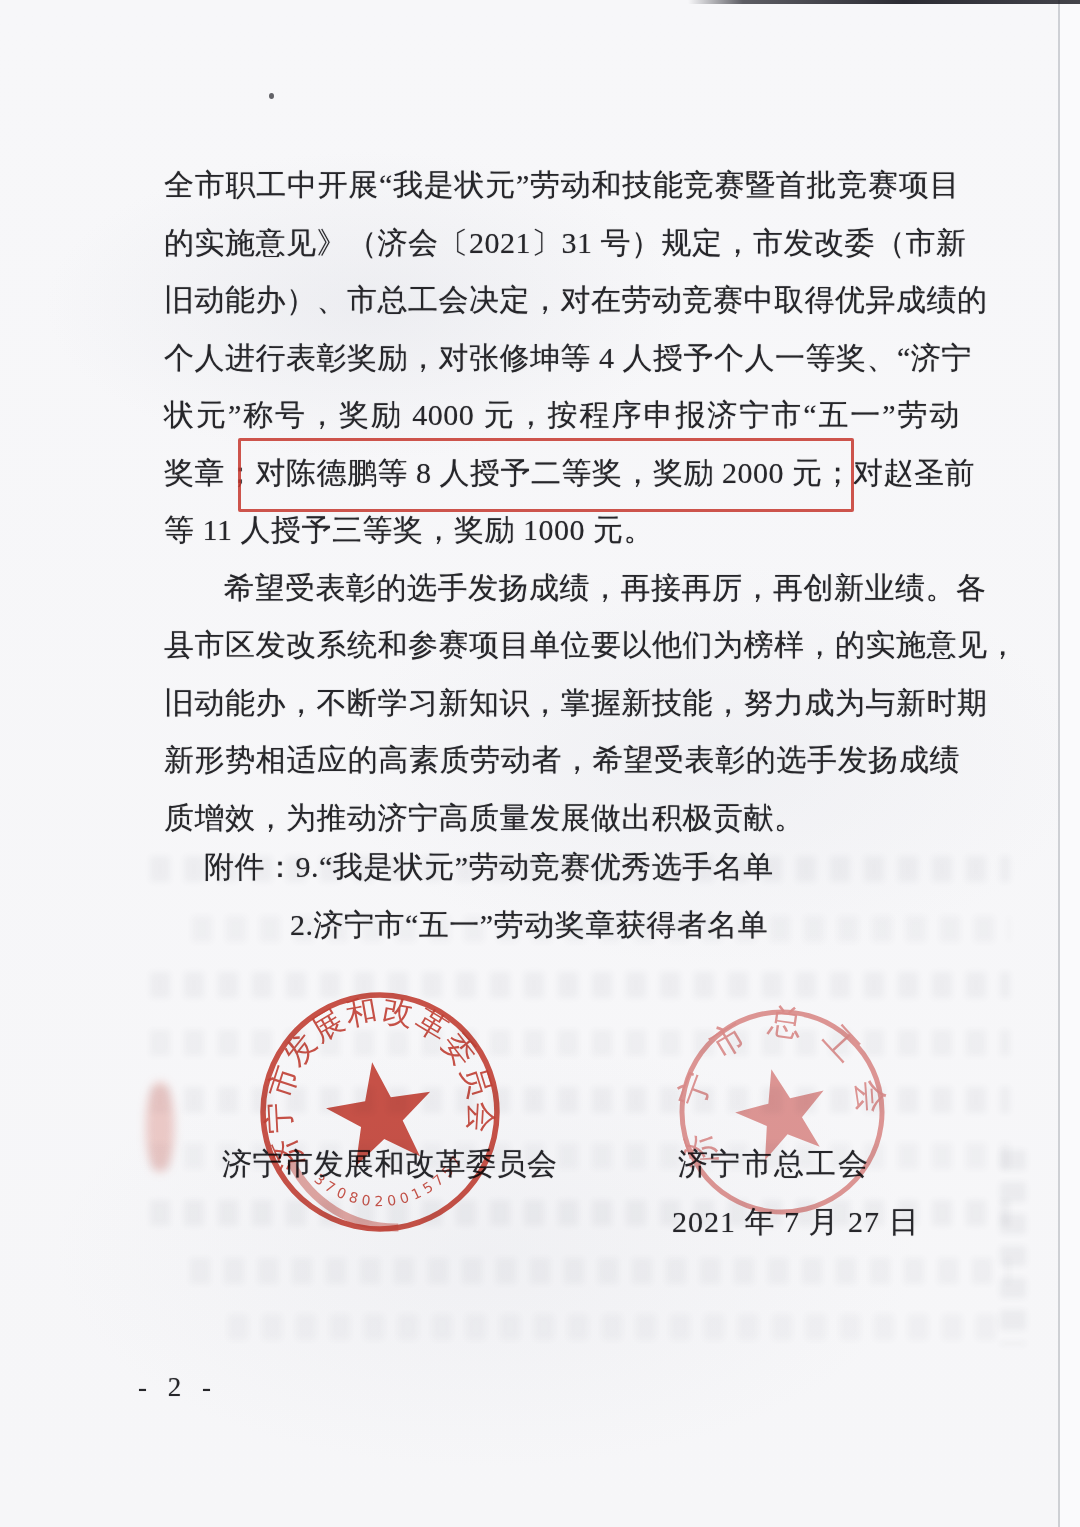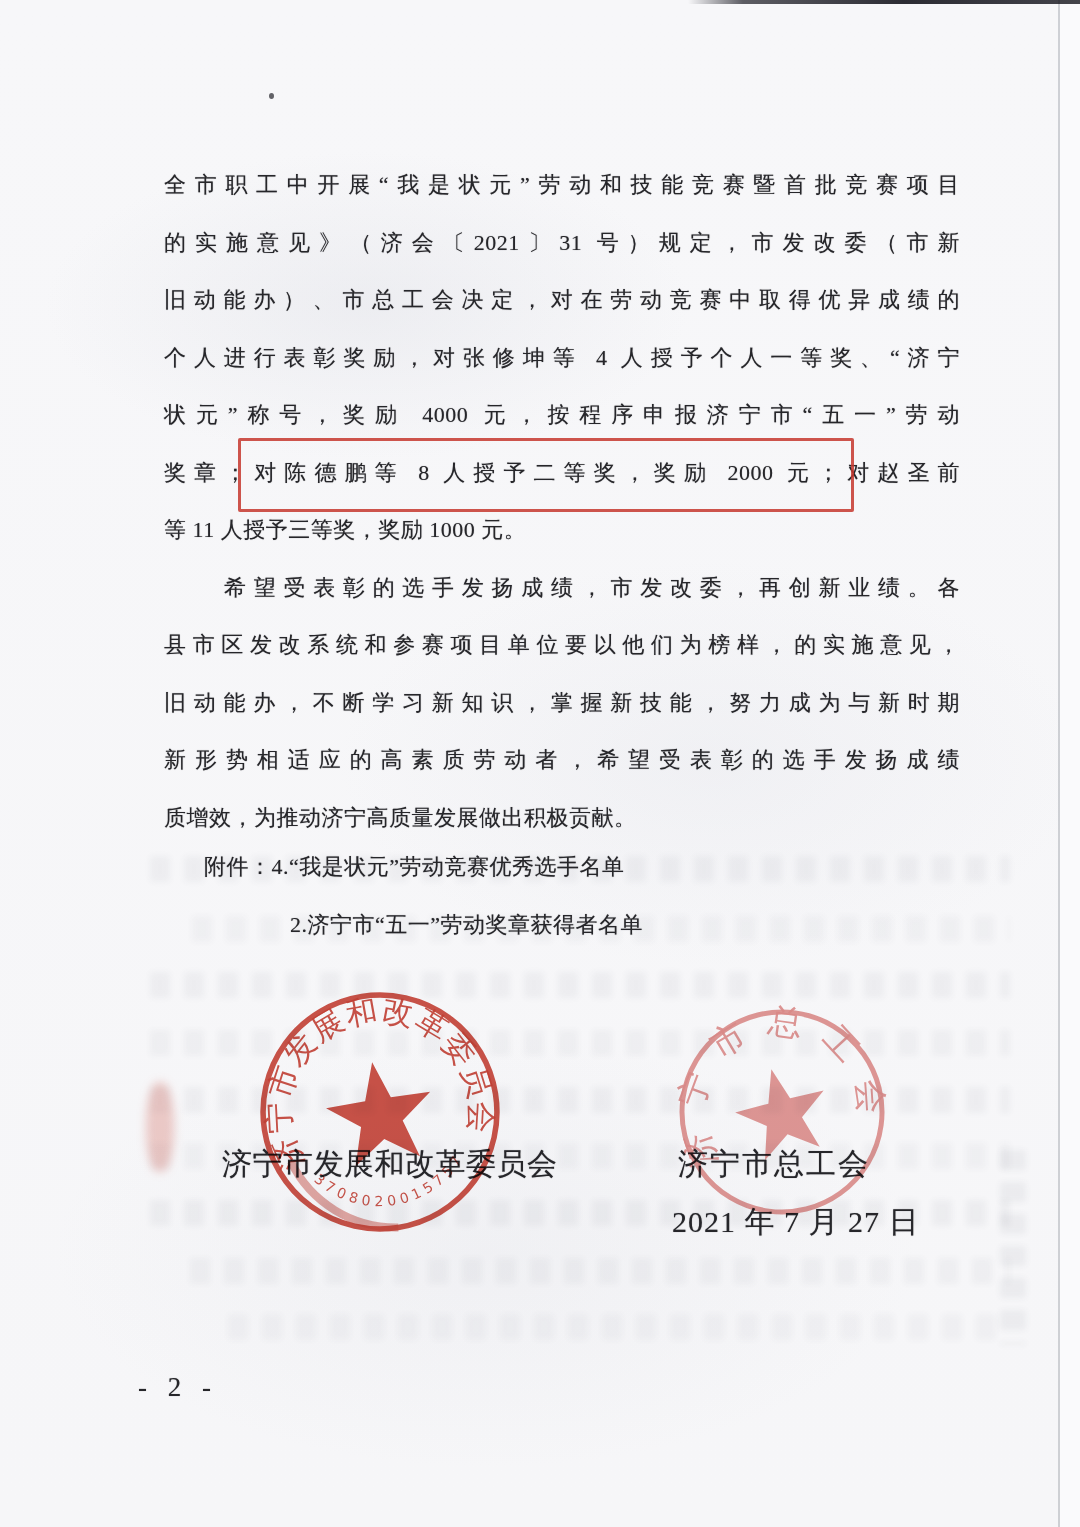--- a/index.html
+++ b/index.html
@@ -14,21 +14,21 @@
     color:#26262a;
   }
   
   .edge-right-strip{position:absolute;left:1060px;top:0;width:20px;height:100%;background:#fafafc;}
   .edge-vline{position:absolute;left:1058px;top:0;width:2px;height:100%;background:rgba(120,126,138,0.32);}
   .edge-topline{position:absolute;left:688px;top:0;width:392px;height:4px;
     background:linear-gradient(90deg,rgba(28,28,36,0) 0,rgba(28,28,36,0.7) 14%,rgba(22,22,30,0.9) 55%,rgba(22,22,30,0.8) 100%);}
   .speck{position:absolute;left:269px;top:93px;width:5px;height:6px;background:#3c3c42;border-radius:50%;opacity:.8;}
   
   .textflow{position:absolute;left:164px;top:156px;width:796px;}
-  .line{height:57.5px;line-height:57.5px;font-size:22px;letter-spacing:.5px;
+  .line{height:57.5px;line-height:57.5px;font-size:30px;letter-spacing:.5px;
     text-align:justify;text-align-last:justify;white-space:nowrap;
     text-shadow:0 0 1px rgba(20,20,25,.45);}
   .line.last{text-align-last:left;}
   .line.indent{text-indent:60px;}
   .attach{position:absolute;left:204px;top:838px;width:760px;}
   .attach .line{text-align-last:left;}
   .attach-l2{padding-left:86px;}
   
   .hl-box{position:absolute;left:238px;top:438px;width:610px;height:68px;
     border:3px solid rgba(197,55,46,.85);border-radius:2px;}
@@ -74,31 +74,31 @@
   <div class="bleed-col" style="left:1000px;top:1150px;height:195px;"></div>
 
   <div class="textflow">
     <div class="line">全市职工中开展“我是状元”劳动和技能竞赛暨首批竞赛项目</div>
     <div class="line">的实施意见》（济会〔2021〕31 号）规定，市发改委（市新</div>
     <div class="line">旧动能办）、市总工会决定，对在劳动竞赛中取得优异成绩的</div>
     <div class="line">个人进行表彰奖励，对张修坤等 4 人授予个人一等奖、“济宁</div>
     <div class="line">状元”称号，奖励 4000 元，按程序申报济宁市“五一”劳动</div>
     <div class="line">奖章；对陈德鹏等 8 人授予二等奖，奖励 2000 元；对赵圣前</div>
     <div class="line last">等 11 人授予三等奖，奖励 1000 元。</div>
-    <div class="line indent">希望受表彰的选手发扬成绩，市发改委，再创新业绩。各</div>
+    <div class="line indent">希望受表彰的选手发扬成绩，再接再厉，再创新业绩。各</div>
     <div class="line">县市区发改系统和参赛项目单位要以他们为榜样，的实施意见，</div>
     <div class="line">旧动能办，不断学习新知识，掌握新技能，努力成为与新时期</div>
     <div class="line">新形势相适应的高素质劳动者，希望受表彰的选手发扬成绩</div>
     <div class="line last">质增效，为推动济宁高质量发展做出积极贡献。</div>
   </div>
 
   <div class="hl-box"></div>
 
   <div class="attach">
-    <div class="line">附件：4.“我是状元”劳动竞赛优秀选手名单</div>
+    <div class="line">附件：9.“我是状元”劳动竞赛优秀选手名单</div>
     <div class="line attach-l2">2.济宁市“五一”劳动奖章获得者名单</div>
   </div>
 
   <div class="sig sig-org1">济宁市发展和改革委员会</div>
   <div class="sig sig-org2">济宁市总工会</div>
   <div class="sig sig-date">2021 年 7 月 27 日</div>
 
   <div class="smudge-red"></div>
 
   <div class="seal seal-1">

